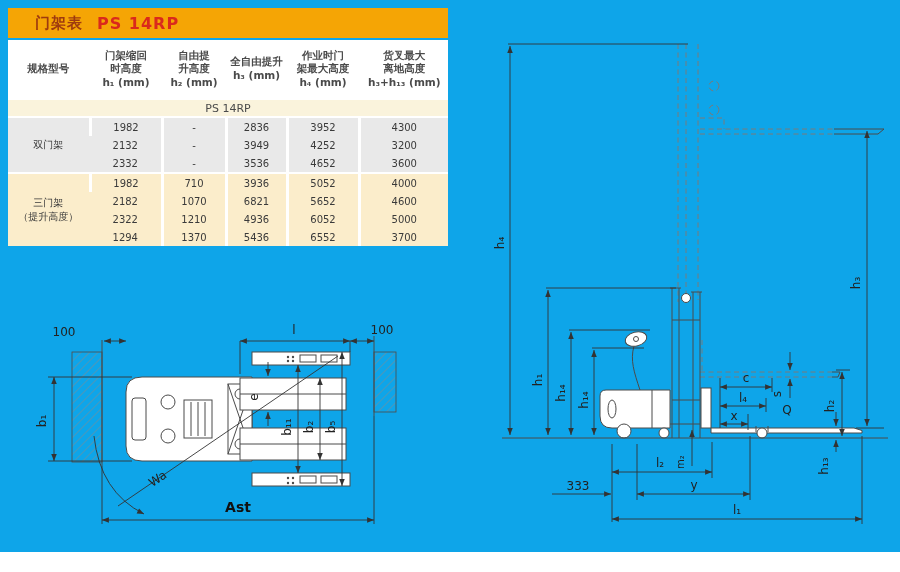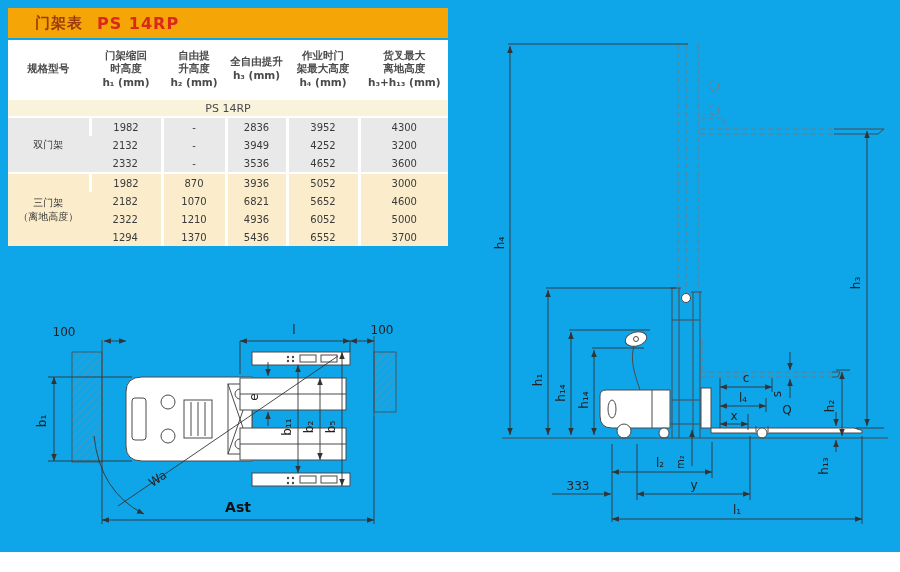--- a/index.html
+++ b/index.html
@@ -91,26 +91,26 @@
       </tr>
       <tr class="secA">
         <td>2332</td>
         <td>-</td>
         <td>3536</td>
         <td>4652</td>
         <td>3600</td>
       </tr>
       <tr class="secB secB1">
         <td class="seclabel" rowspan="4">三门架
-（离地高度）</td>
+（提升高度）</td>
         <td>1982</td>
-        <td>870</td>
+        <td>710</td>
         <td>3936</td>
         <td>5052</td>
-        <td>3000</td>
+        <td>4000</td>
       </tr>
       <tr class="secB">
         <td>2182</td>
         <td>1070</td>
         <td>6821</td>
         <td>5652</td>
         <td>4600</td>
       </tr>
       <tr class="secB">
         <td>2322</td>

